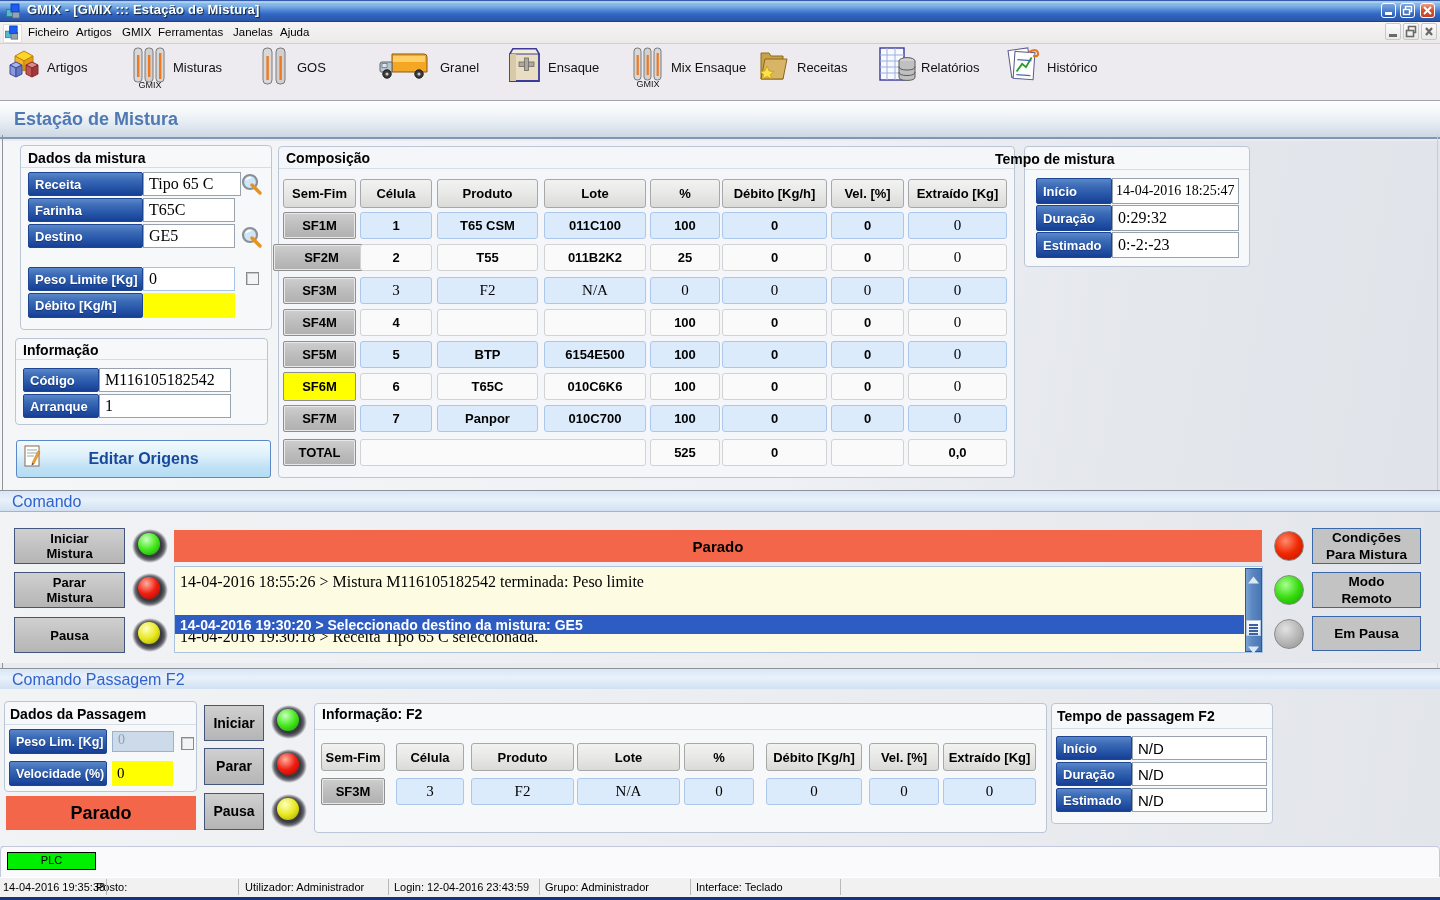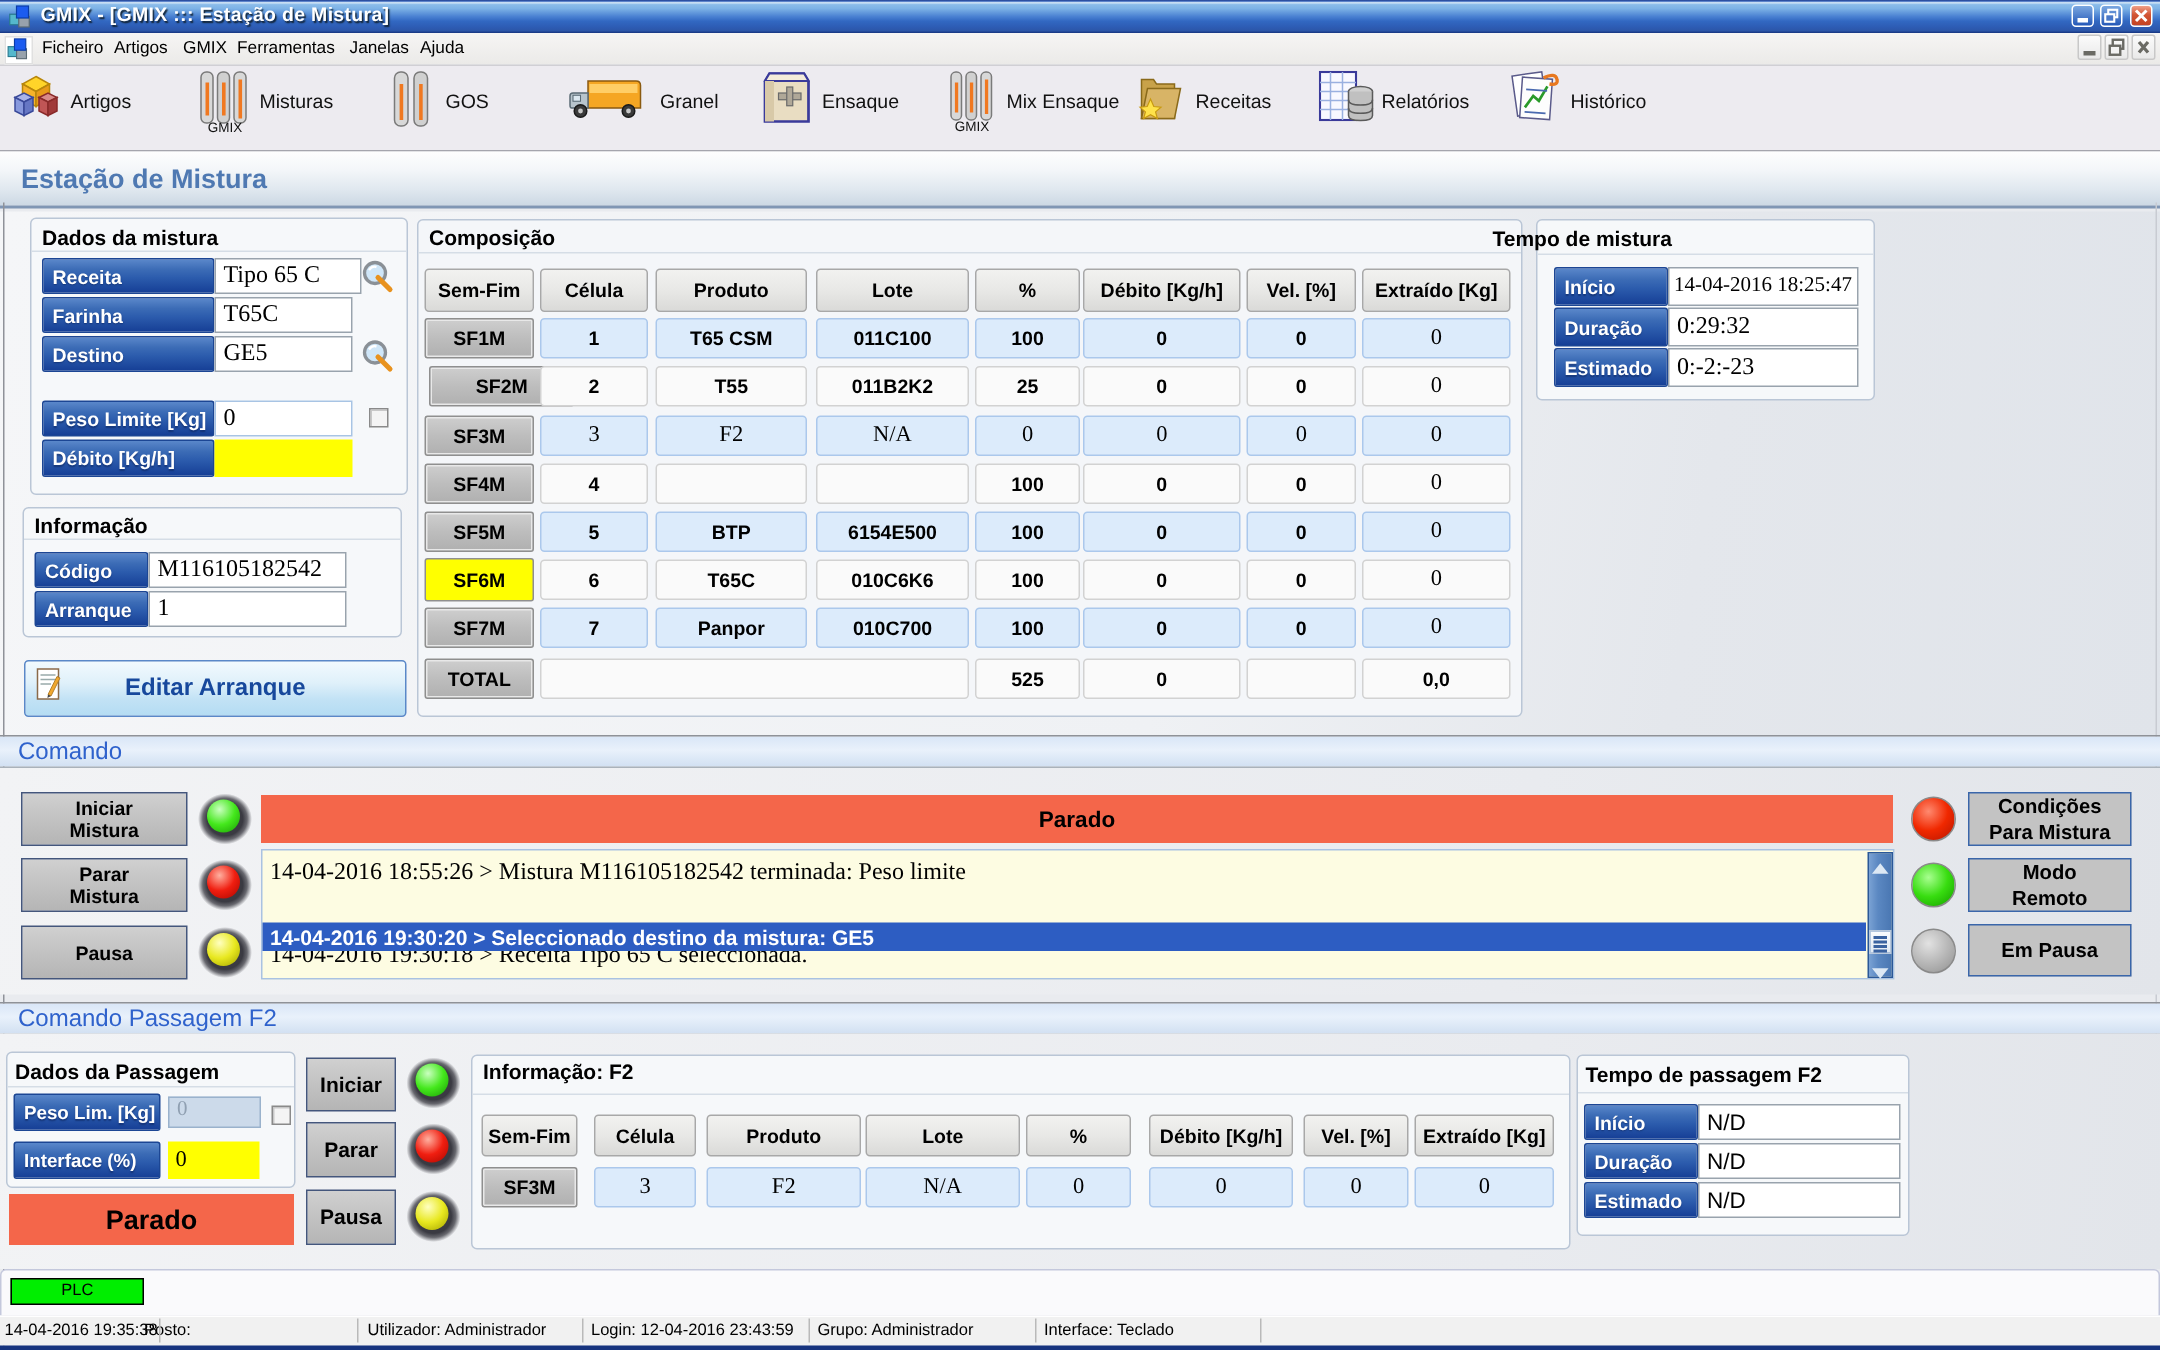--- a/index.html
+++ b/index.html
@@ -223,42 +223,42 @@
 <div class="a bl" style="left:23px;top:394px;width:76px;height:24px">Arranque</div>
 <div class="a inp" style="left:99px;top:394px;width:132px;height:24px">1</div>
 
 <div class="a" style="left:16px;top:440px;width:255px;height:38px;background:linear-gradient(180deg,#f2fafe 0%,#dff0fa 40%,#c2e2f5 70%,#b4dcf3 100%);border:1px solid #5a88c8;border-radius:3px"></div>
 <div class="a" style="left:24px;top:445px;width:18px;height:27px"><svg width="18" height="26" viewBox="0 0 18 26">
       <rect x="1" y="1" width="14" height="20" fill="#fff" stroke="#8a6a4a"></rect>
       <path d="M3 5 L13 5 M3 8 L13 8 M3 11 L10 11" stroke="#9aa" stroke-width="1"></path>
       <path d="M8 18 L14 6 L16 7 L10 19 Z" fill="#f0a830" stroke="#b07820" stroke-width="0.6"></path>
       <path d="M8 18 L10 19 L7.6 20.4 Z" fill="#444"></path>
     </svg></div>
-<div class="a" style="left:16px;top:450px;width:255px;text-align:center;font-size:16px;font-weight:bold;color:#17489c">Editar Arranque</div>
+<div class="a" style="left:16px;top:450px;width:255px;text-align:center;font-size:16px;font-weight:bold;color:#17489c">Editar Origens</div>
 
 <div class="a grp" style="left:278px;top:146px;width:737px;height:332px;background:#f4f6f9"></div>
 <div class="a grptitle" style="left:286px;top:150px">Composição</div>
 <div class="a grpline" style="left:279px;top:168px;width:735px"></div>
 <div class="a hc" style="left:283px;top:179px;width:73px;height:29px">Sem-Fim</div>
 <div class="a hc" style="left:360px;top:179px;width:72px;height:29px">Célula</div>
 <div class="a hc" style="left:437px;top:179px;width:101px;height:29px">Produto</div>
 <div class="a hc" style="left:544px;top:179px;width:102px;height:29px">Lote</div>
 <div class="a hc" style="left:650px;top:179px;width:70px;height:29px">%</div>
 <div class="a hc" style="left:722px;top:179px;width:105px;height:29px">Débito [Kg/h]</div>
 <div class="a hc" style="left:831px;top:179px;width:73px;height:29px">Vel. [%]</div>
 <div class="a hc" style="left:908px;top:179px;width:99px;height:29px">Extraído [Kg]</div>
 <div class="a sf" style="left:283px;top:212px;width:73px;height:27px">SF1M</div>
 <div class="a cb" style="left:360px;top:212px;width:72px;height:27px">1</div>
 <div class="a cb" style="left:437px;top:212px;width:101px;height:27px">T65 CSM</div>
 <div class="a cb" style="left:544px;top:212px;width:102px;height:27px">011C100</div>
 <div class="a cb" style="left:650px;top:212px;width:70px;height:27px">100</div>
 <div class="a cb" style="left:722px;top:212px;width:105px;height:27px">0</div>
 <div class="a cb" style="left:831px;top:212px;width:73px;height:27px">0</div>
 <div class="a cb ser" style="left:908px;top:212px;width:99px;height:27px">0</div>
-<div class="a sf" style="left:286px;top:244px;width:97px;height:27px">SF2M</div>
+<div class="a sf" style="left:273px;top:244px;width:97px;height:27px">SF2M</div>
 <div class="a cw" style="left:360px;top:244px;width:72px;height:27px">2</div>
 <div class="a cw" style="left:437px;top:244px;width:101px;height:27px">T55</div>
 <div class="a cw" style="left:544px;top:244px;width:102px;height:27px">011B2K2</div>
 <div class="a cw" style="left:650px;top:244px;width:70px;height:27px">25</div>
 <div class="a cw" style="left:722px;top:244px;width:105px;height:27px">0</div>
 <div class="a cw" style="left:831px;top:244px;width:73px;height:27px">0</div>
 <div class="a cw ser" style="left:908px;top:244px;width:99px;height:27px">0</div>
 <div class="a sf" style="left:283px;top:277px;width:73px;height:27px">SF3M</div>
 <div class="a cb ser" style="left:360px;top:277px;width:72px;height:27px">3</div>
 <div class="a cb ser" style="left:437px;top:277px;width:101px;height:27px">F2</div>
@@ -356,21 +356,21 @@
 
 <div class="a secbar" style="top:668px;height:22px"></div>
 <div class="a sectxt" style="top:671px">Comando Passagem F2</div>
 <div class="a" style="left:0;top:689px;width:1440px;height:157px;background:linear-gradient(100deg,#f2f3f5,#e9ebef 70%,#e2e5ea)"></div>
 <div class="a grp" style="left:4px;top:701px;width:193px;height:91px"></div>
 <div class="a grptitle" style="left:10px;top:706px">Dados da Passagem</div>
 <div class="a grpline" style="left:5px;top:724px;width:191px"></div>
 <div class="a bl" style="left:9px;top:729px;width:98px;height:25px;font-size:12.5px">Peso Lim. [Kg]</div>
 <div class="a" style="left:112px;top:731px;width:62px;height:21px;background:#ccdaea;border:1px solid #9ab2cc;color:#90a0b2;font-family:'Liberation Serif',serif;font-size:14px;padding-left:5px">0</div>
 <div class="a" style="left:181px;top:737px;width:13px;height:13px;background:#f4f4f4;border:1px solid #8a8a8a;box-shadow:inset 1px 1px 0 #c8c8c8"></div>
-<div class="a bl" style="left:9px;top:761px;width:98px;height:25px;font-size:12.5px">Interface (%)</div>
+<div class="a bl" style="left:9px;top:761px;width:98px;height:25px;font-size:12.5px">Velocidade (%)</div>
 <div class="a ser" style="left:112px;top:761px;width:61px;height:25px;background:#ffff00;font-size:15px;padding-left:5px;display:flex;align-items:center">0</div>
 <div class="a redbar" style="left:6px;top:796px;width:190px;height:34px;font-size:18px">Parado</div>
 <div class="a gbtn" style="left:204px;top:705px;width:60px;height:36px;font-size:14px">Iniciar</div>
 <div class="a gbtn" style="left:204px;top:748px;width:60px;height:37px;font-size:14px">Parar</div>
 <div class="a gbtn" style="left:204px;top:793px;width:60px;height:37px;font-size:14px">Pausa</div>
 <div class="a ring" style="left:271px;top:705px"></div>
 <div class="a led ledg" style="left:277px;top:709px"></div>
 <div class="a ring" style="left:271px;top:749px"></div>
 <div class="a led ledr" style="left:277px;top:753px"></div>
 <div class="a ring" style="left:271px;top:794px"></div>

